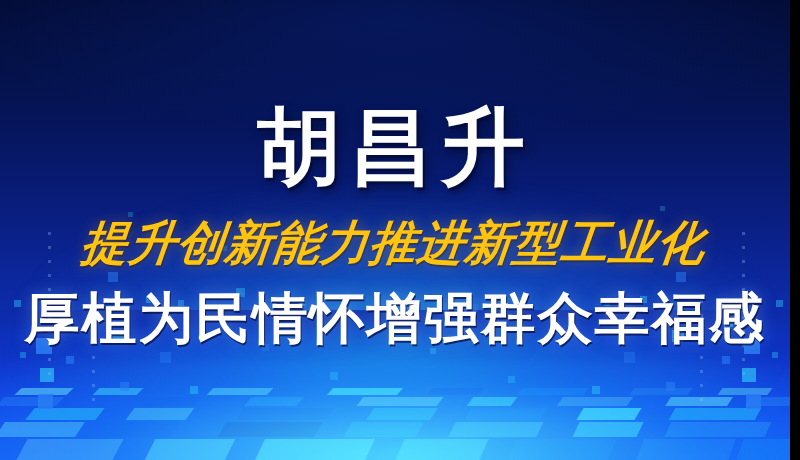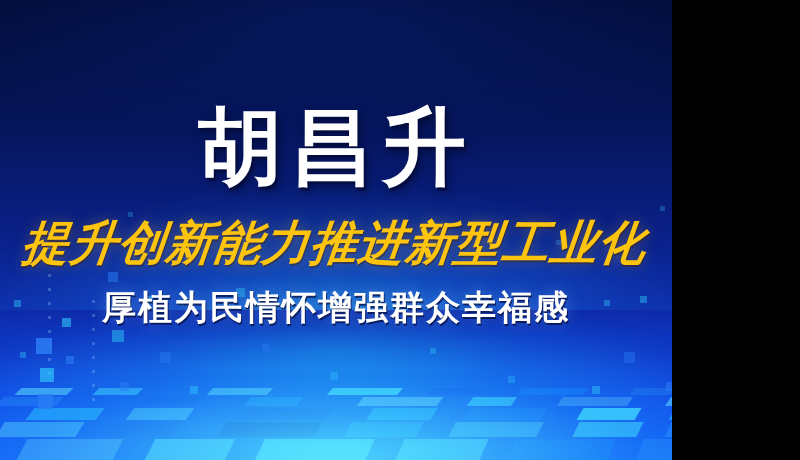--- a/index.html
+++ b/index.html
@@ -2,21 +2,21 @@
 <html><head>
 <meta charset="utf-8">
 <style>
   html, body {
     margin: 0;
     padding: 0;
     background: #000;
   }
   #banner {
     position: relative;
-    width: 672px;
+    width: 790px;
     height: 460px;
     overflow: hidden;
     font-family: "Liberation Sans", "DejaVu Sans", sans-serif;
     background: linear-gradient(to bottom,
         #030c35 0%,
         #041147 14%,
         #061660 30%,
         #0a2086 50%,
         #0d2ba8 66%,
         #0f34c8 78%,
@@ -129,21 +129,21 @@
     letter-spacing: 1px;
     font-family: "DejaVu Serif", "Liberation Serif", serif;
     text-shadow:
        1px 2px 0 rgba(60,30,0,0.40),
        0 0 14px rgba(255,190,40,0.30);
     transform: skewX(-6deg);
   }
   .sub-white {
     margin: 0;
     padding-top: 22px;
-    font-size: 34px;
+    font-size: 55px;
     line-height: 1.05;
     font-weight: 700;
     color: #ffffff;
     letter-spacing: 2px;
     text-shadow:
        1px 2px 0 rgba(4,12,60,0.70),
        0 0 16px rgba(140,200,255,0.35);
   }
 </style>
 </head>

